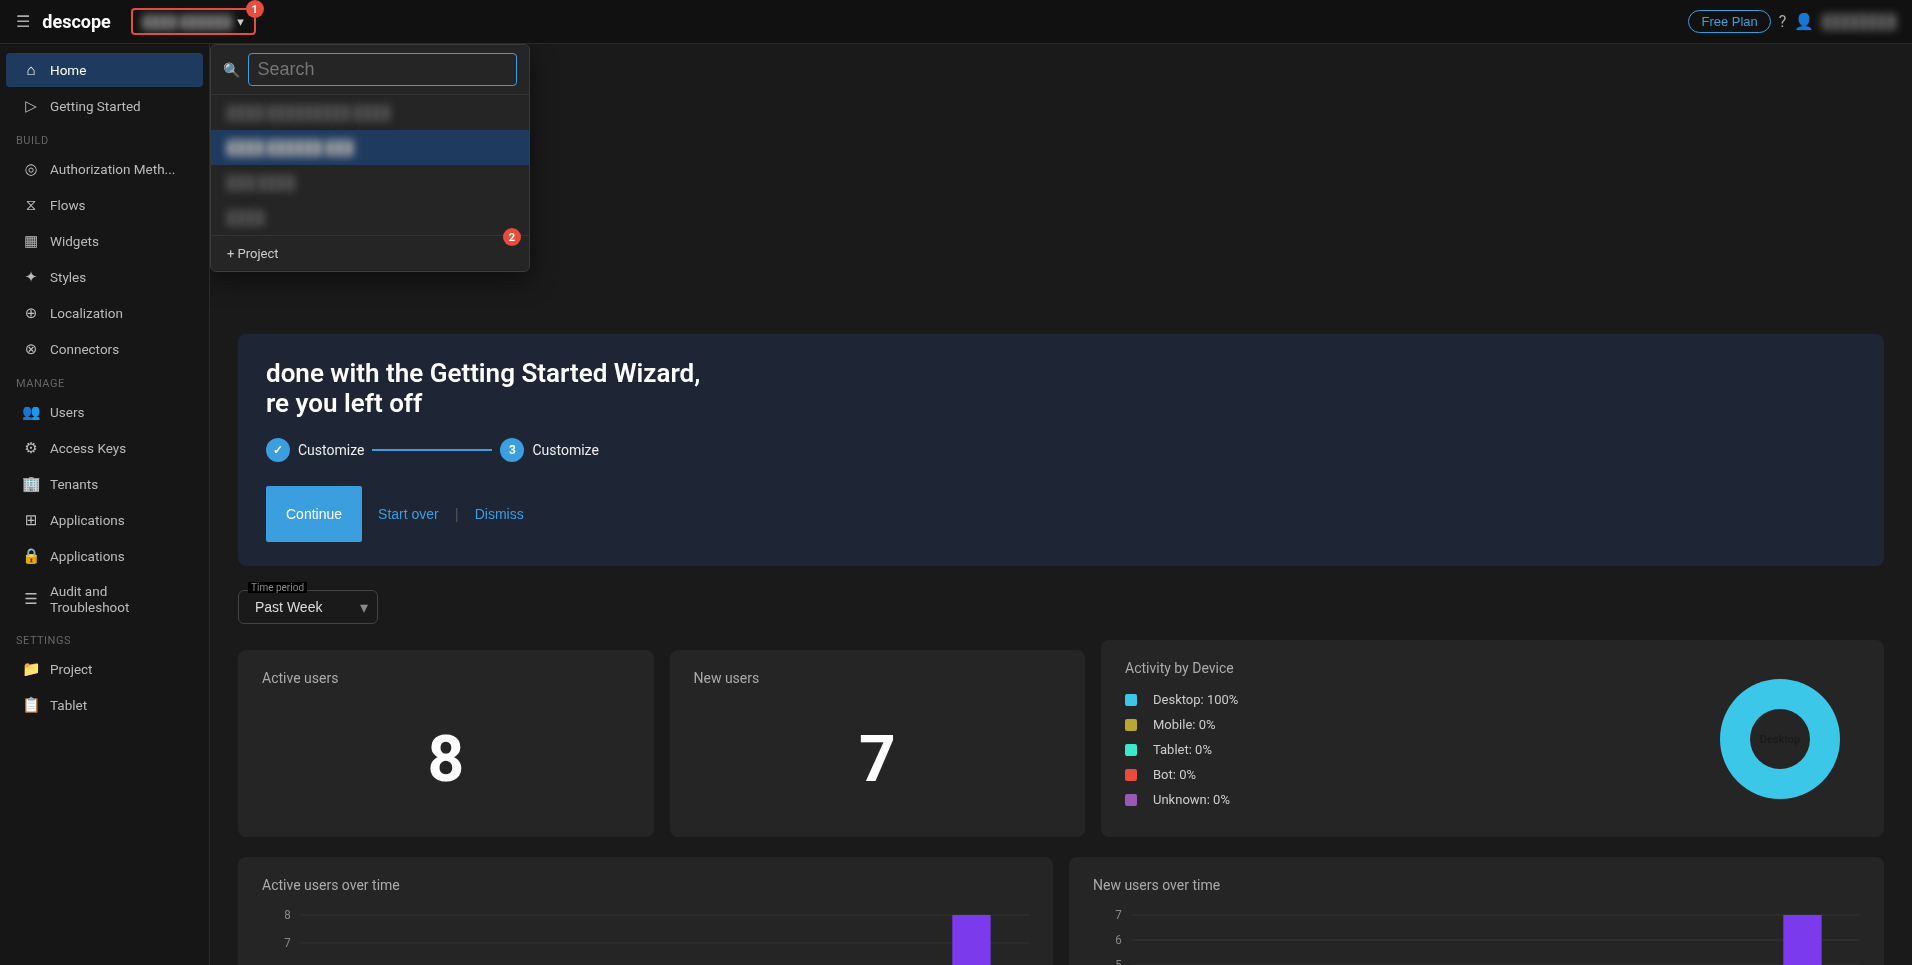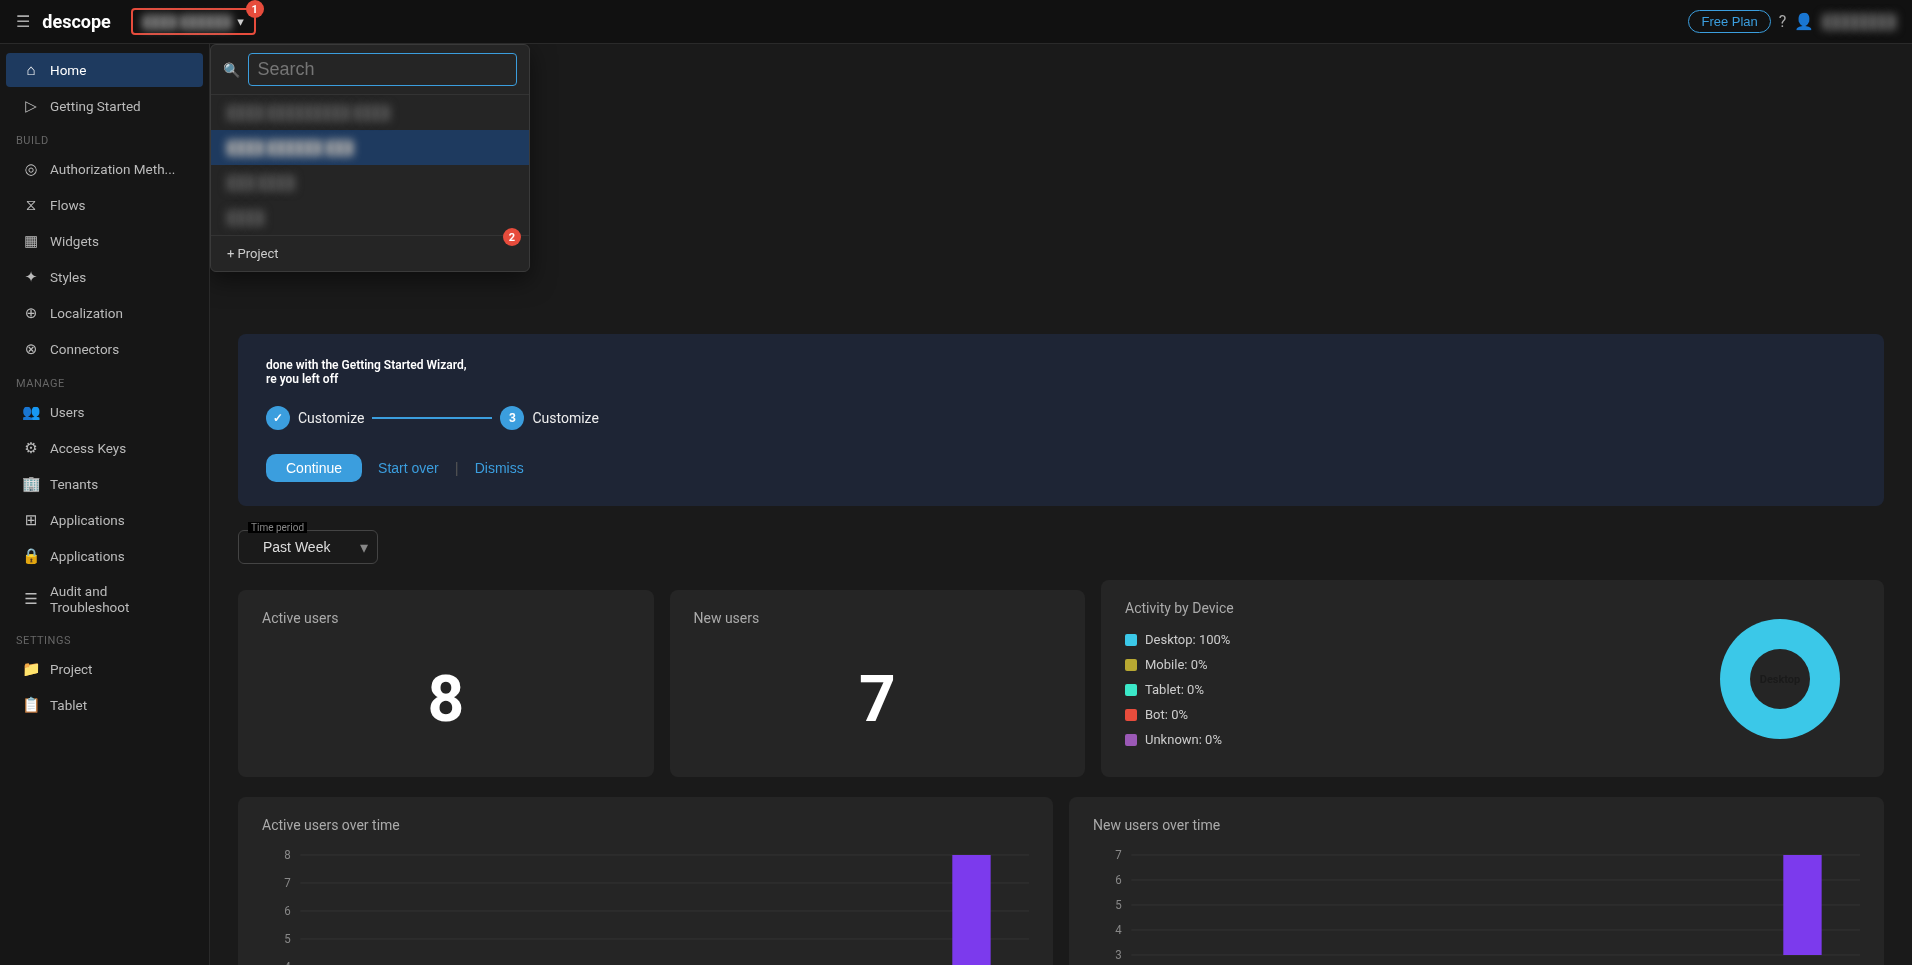--- a/index.html
+++ b/index.html
@@ -215,21 +215,21 @@
     }
 
     
     .getting-started-banner {
       background: #1e2535;
       border-radius: 8px;
       padding: 24px 28px;
       margin-bottom: 24px;
     }
     .gs-title {
-      font-size: 12px;
+      font-size: 26px;
       font-weight: 600;
       color: #fff;
       margin-bottom: 20px;
     }
     .gs-steps {
       display: flex;
       align-items: center;
       gap: 0;
       margin-bottom: 24px;
     }
@@ -263,22 +263,22 @@
     .gs-step-line.done { background: #3b9ede; }
     .gs-actions {
       display: flex;
       align-items: center;
       gap: 16px;
     }
     .btn-continue {
       background: #3b9ede;
       color: #fff;
       border: none;
-      border-radius: 10px;
-      padding: 6px 20px;
+      border-radius: 2px;
+      padding: 20px 20px;
       font-size: 14px;
       cursor: pointer;
       font-weight: 500;
     }
     .btn-text {
       background: transparent;
       border: none;
       color: #3b9ede;
       font-size: 14px;
       cursor: pointer;
@@ -300,21 +300,21 @@
       top: -8px;
       left: 10px;
       background: #000000;
       padding: 0 3px;
     }
     .time-period-select {
       background: #1a1a1a;
       border: 1px solid #444;
       border-radius: 6px;
       color: #ddd;
-      padding: 8px 28px 8px 24px;
+      padding: 8px 28px 8px 16px;
       font-size: 14px;
       cursor: pointer;
       appearance: none;
       min-width: 140px;
     }
     .select-arrow {
       position: absolute;
       right: 10px;
       top: 50%;
       transform: translateY(-50%);
@@ -355,21 +355,21 @@
       border-radius: 8px;
       padding: 20px 24px;
       flex: 2;
       display: flex;
       gap: 20px;
     }
     .device-legend { flex: 1; }
     .device-legend-item {
       display: flex;
       align-items: center;
-      gap: 8px;
+      gap: 16px;
       font-size: 13px;
       color: #ccc;
       margin-bottom: 10px;
     }
     .legend-dot {
       width: 12px;
       height: 12px;
       border-radius: 2px;
       flex-shrink: 0;
     }

